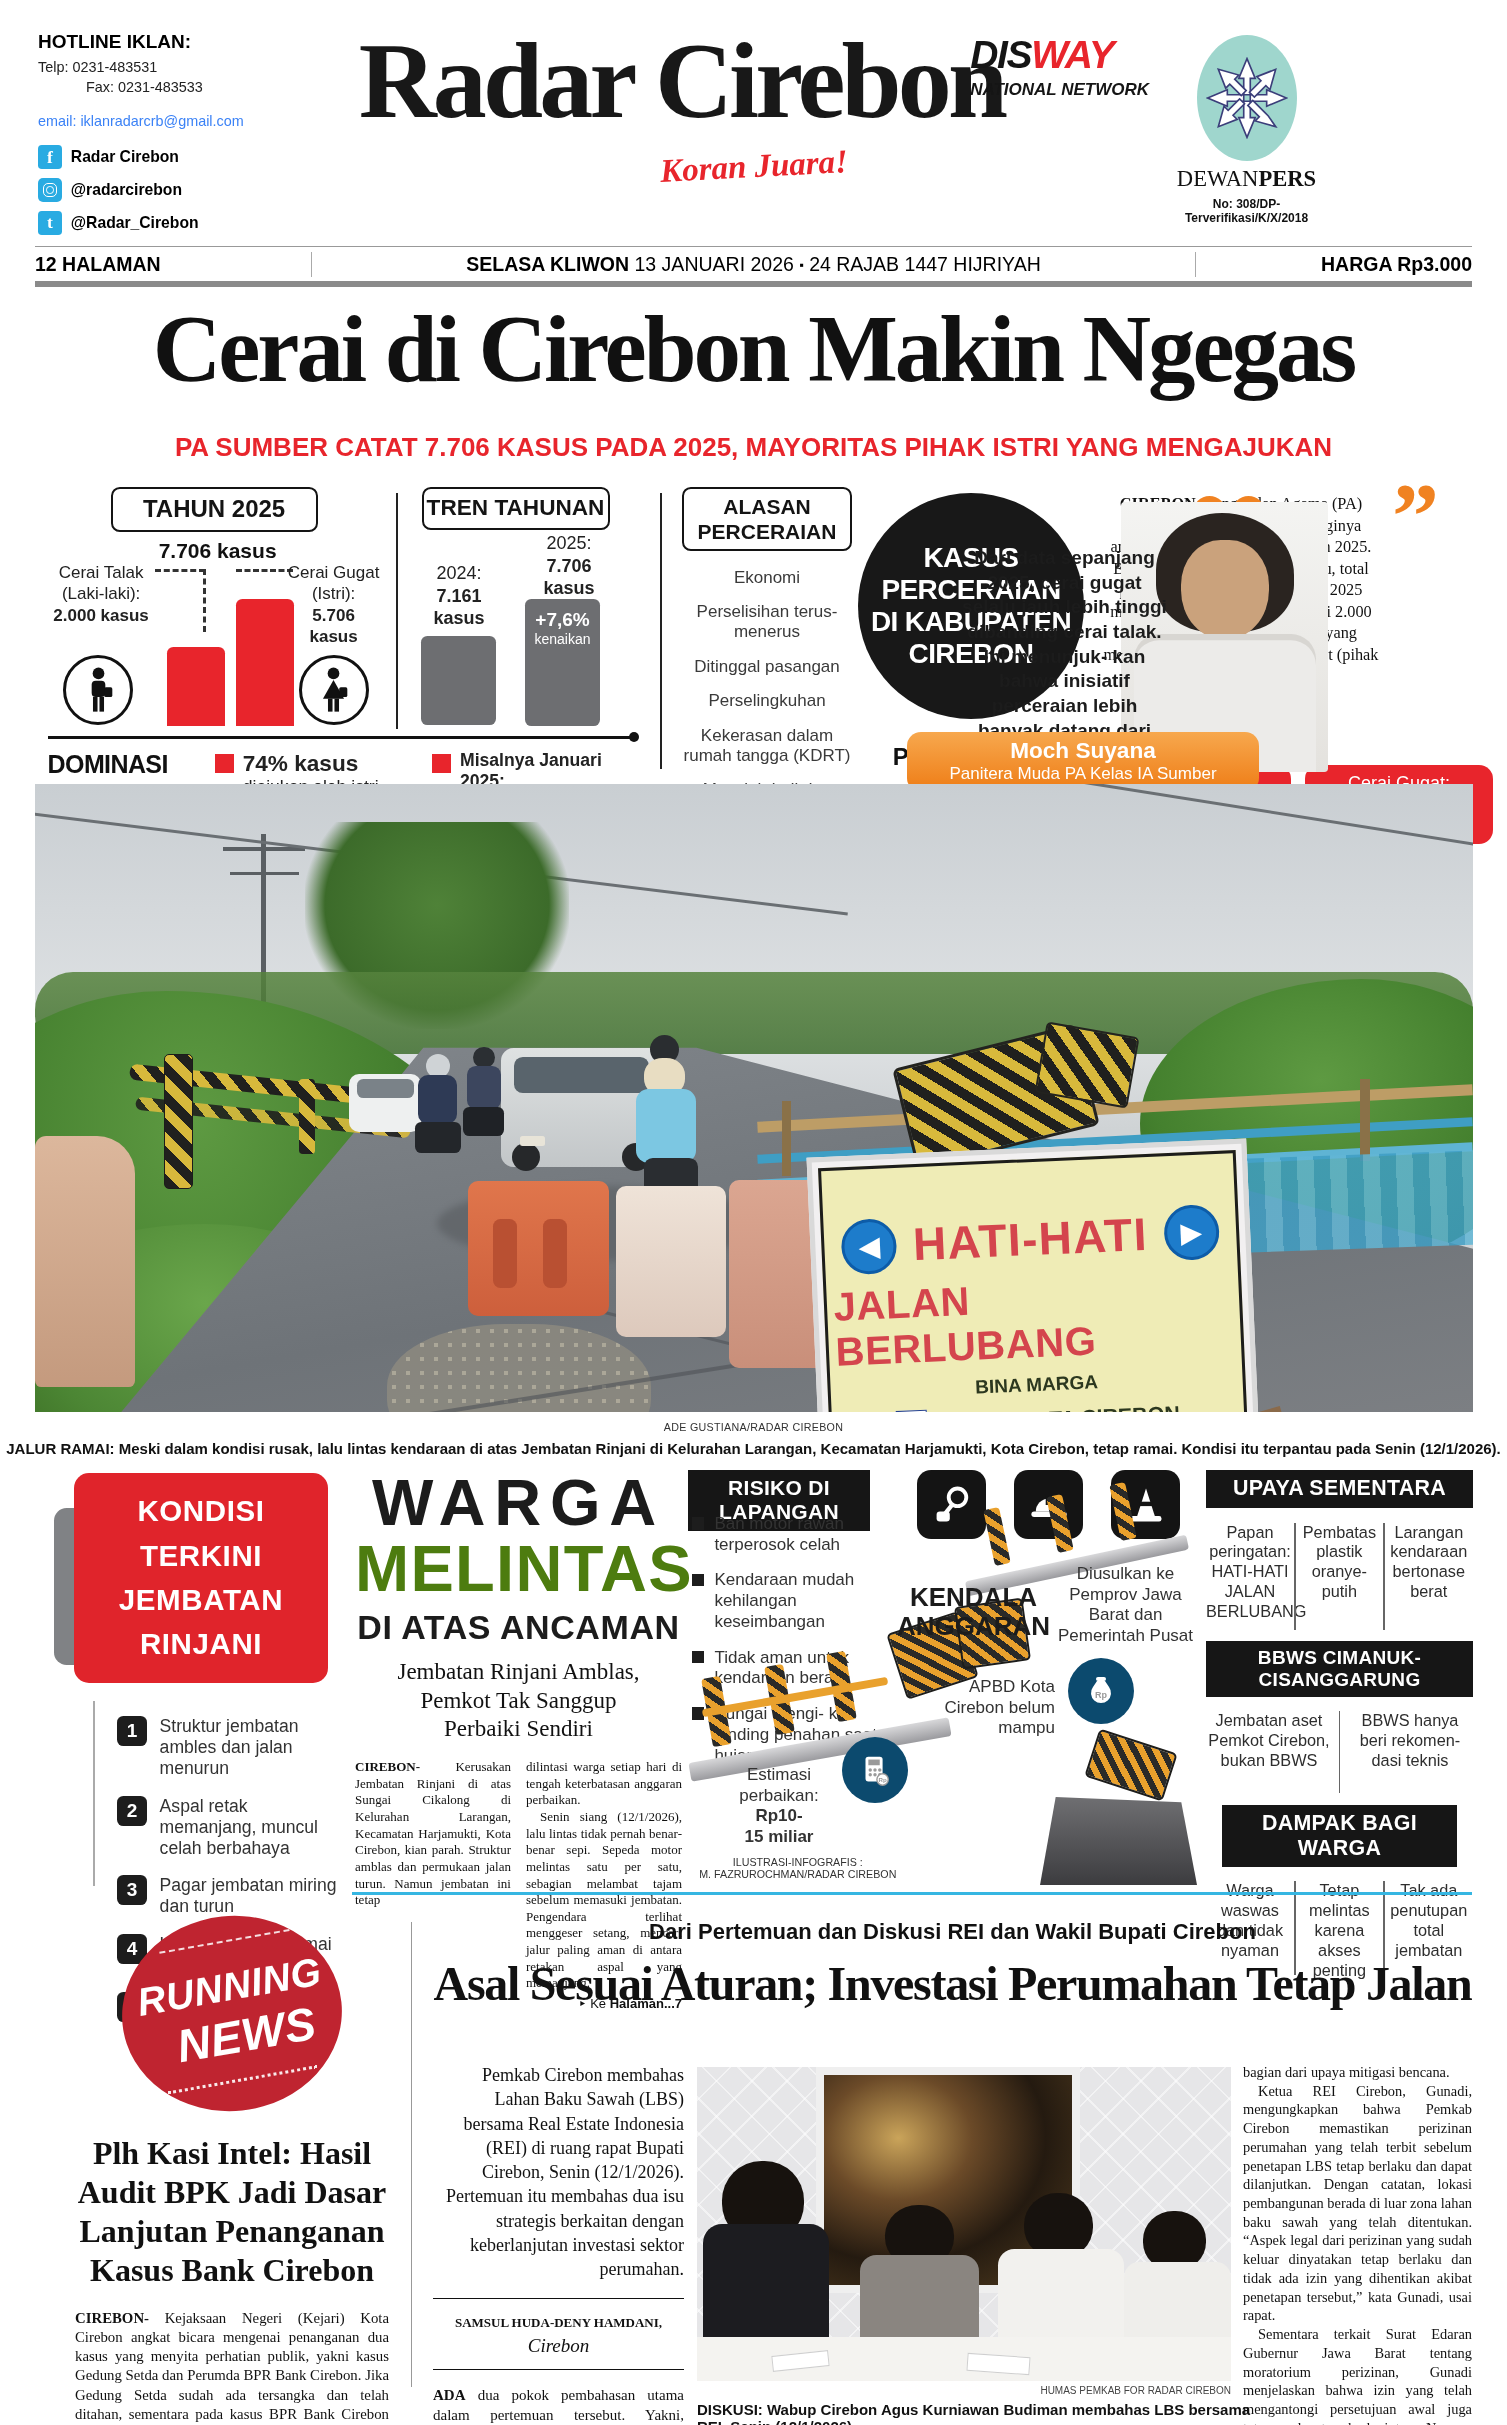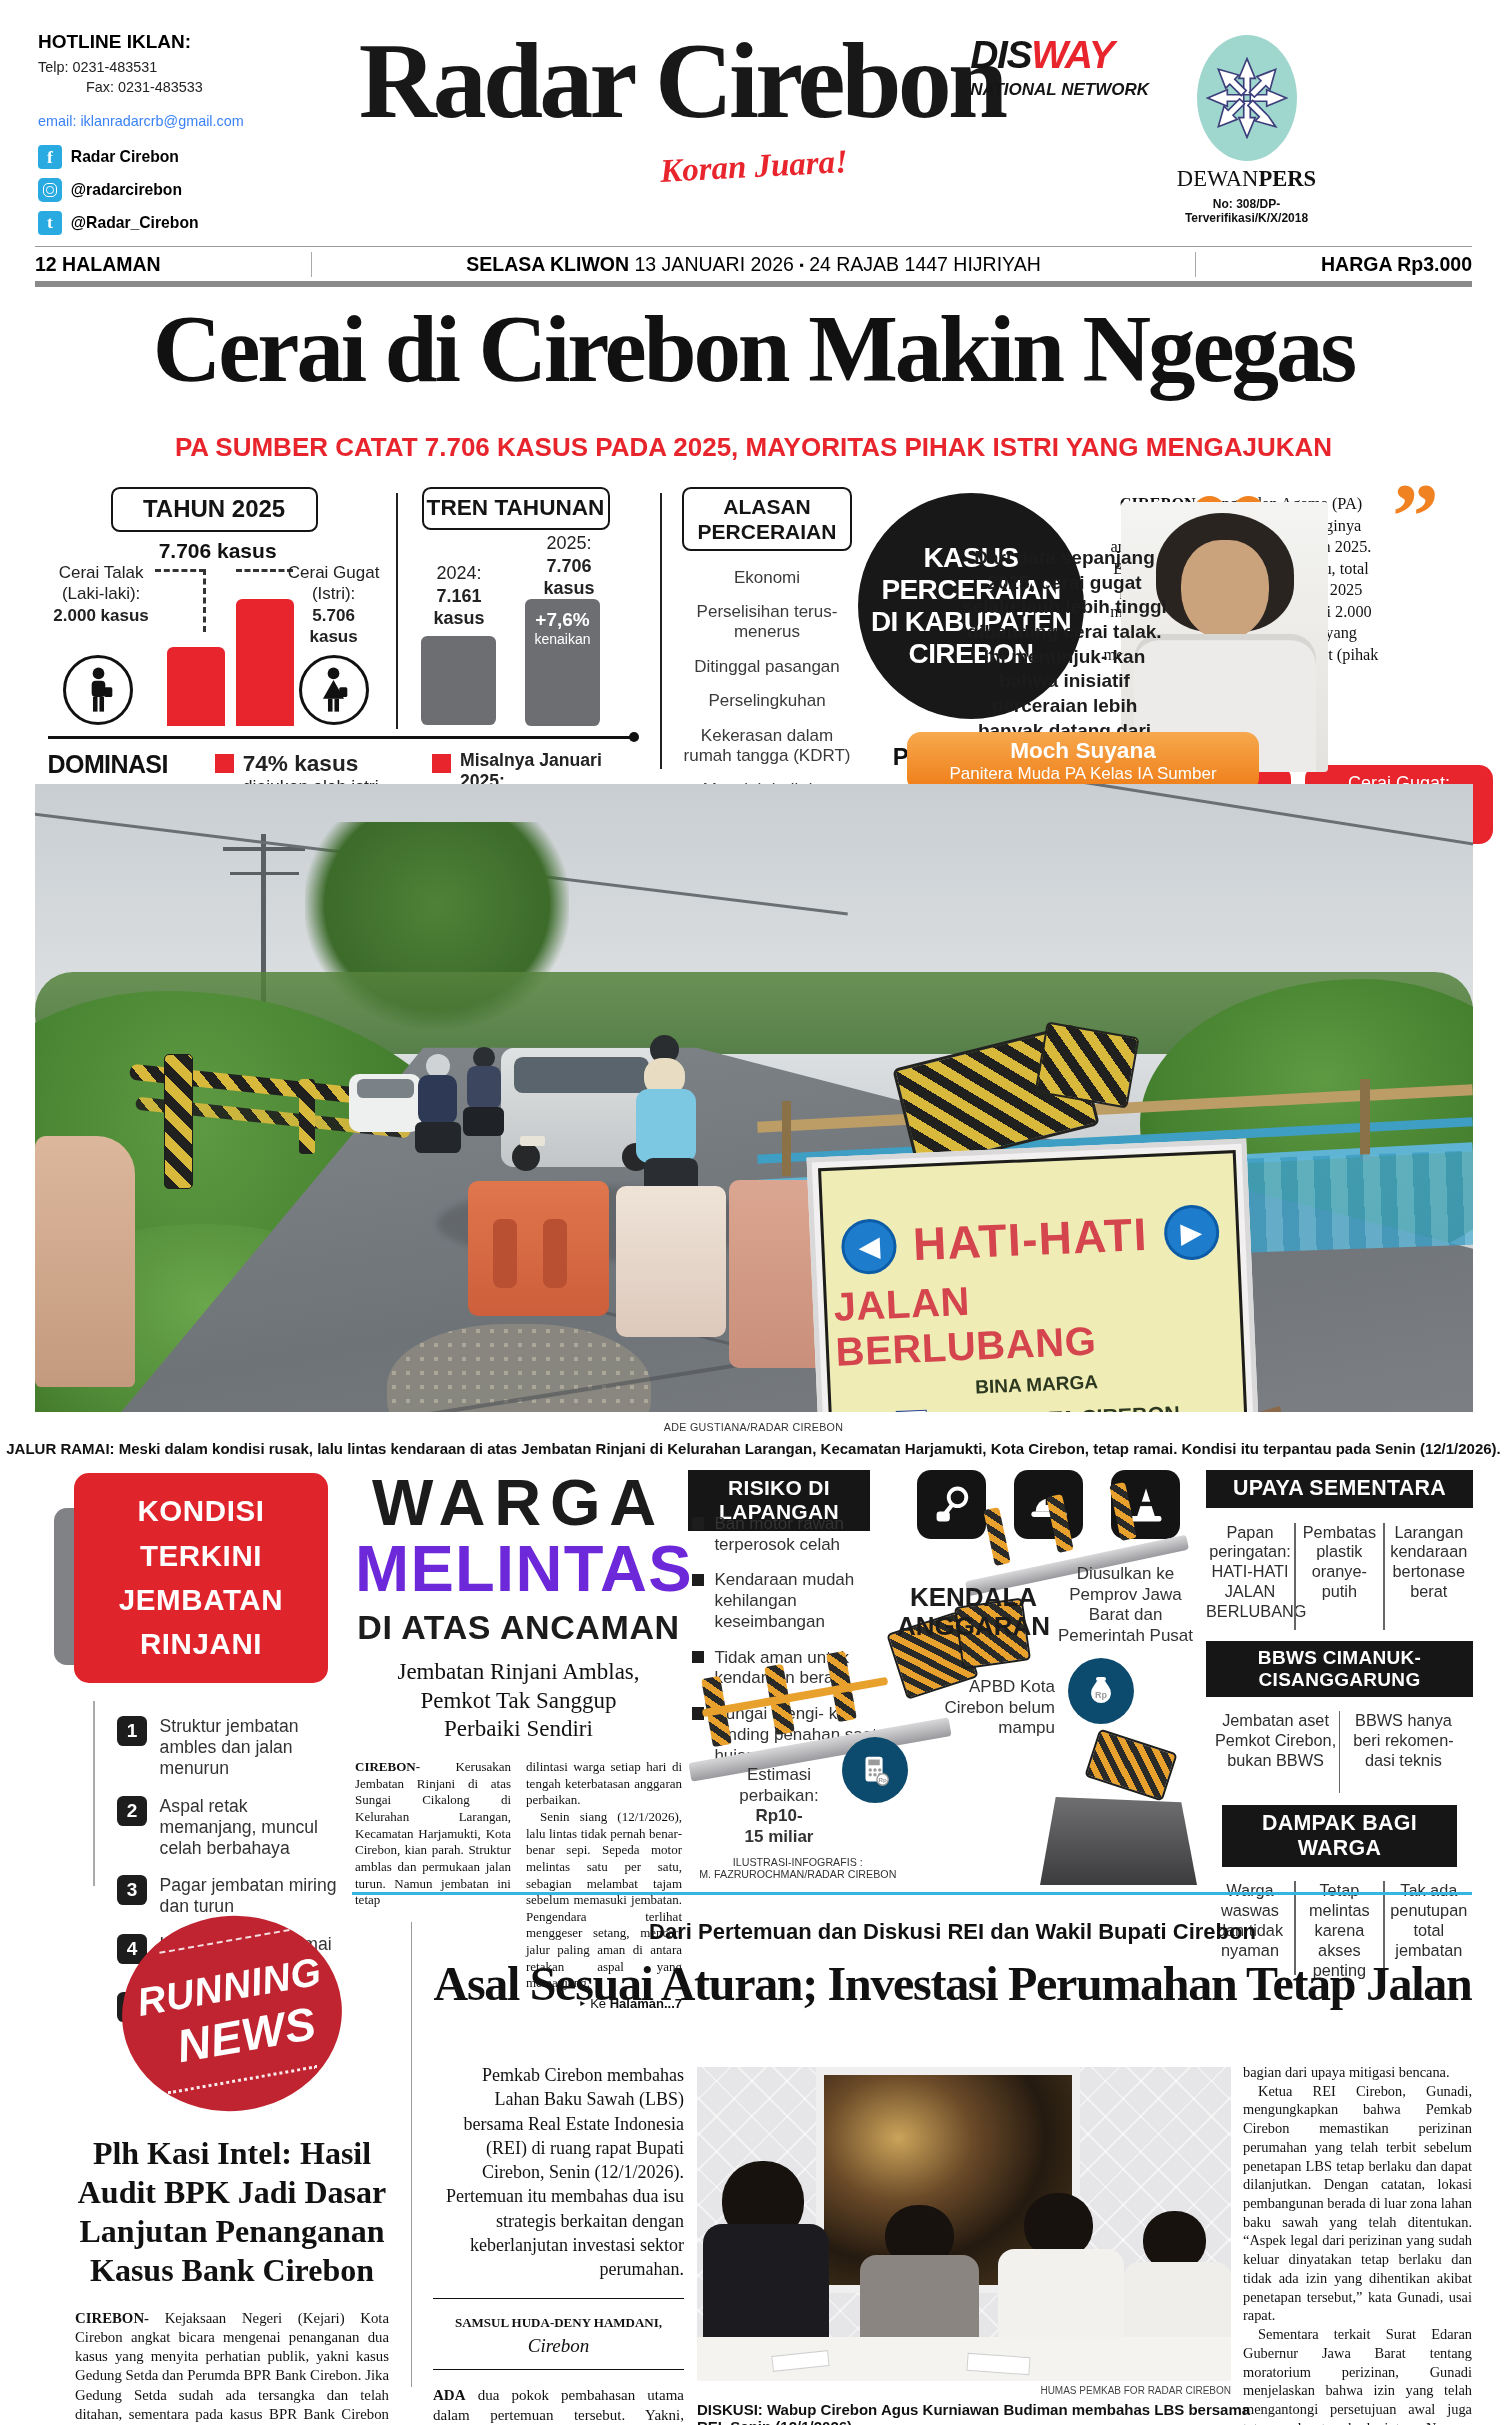--- a/index.html
+++ b/index.html
@@ -355,21 +355,21 @@
           <span style="font-size:17.6px;color:#333;line-height:1.2;">Lalu lintas tetap ramai setiap hari</span>
         </div>
       <div style="display:flex;gap:12.6px;">
           <span class="numbox">5</span>
           <span style="font-size:17.6px;color:#333;line-height:1.2;">Kendaraan harus bergantian melintas</span>
         </div>
     </div>
 
     <div class="abs" style="left:320px;top:0;width:327px;">
       <div style="font-weight:800;font-size:65px;letter-spacing:8.8px;color:#1c1c1c;text-align:center;line-height:1.02;">WARGA</div>
-      <div style="font-weight:800;font-size:65px;letter-spacing:1.3px;color:#6d28d9;text-align:center;line-height:1.02;">MELINTAS</div>
+      <div style="font-weight:800;font-size:65px;letter-spacing:1.3px;color:#4d7c0f;text-align:center;line-height:1.02;">MELINTAS</div>
       <div style="font-weight:800;font-size:34px;letter-spacing:0.6px;color:#1c1c1c;text-align:center;margin-top:5px;">DI ATAS ANCAMAN</div>
       <div class="serif" style="font-size:23px;text-align:center;margin:11.3px auto 0;width:276px;line-height:1.25;color:#111;">Jembatan Rinjani Amblas, Pemkot Tak Sanggup Perbaiki Sendiri</div>
       <div style="display:flex;gap:15px;margin-top:15px;">
         <div class="serif" style="width:156px;font-size:13px;line-height:1.28;text-align:justify;color:#111;">
           <b>CIREBON-</b><span> Kerusakan Jembatan Rinjani di atas Sungai Cikalong di Kelurahan Larangan, Kecamatan Harjamukti, Kota Cirebon, kian parah. Struktur amblas dan permukaan jalan turun. Namun jembatan ini tetap</span>
         </div>
         <div class="serif" style="width:156px;font-size:13px;line-height:1.28;text-align:justify;color:#111;">
           <div>dilintasi warga setiap hari di tengah keterbatasan anggaran perbaikan.</div>
           <div style="text-indent:14px;">Senin siang (12/1/2026), lalu lintas tidak pernah benar-benar sepi. Sepeda motor melintas satu per satu, sebagian melambat tajam sebelum memasuki jembatan. Pengendara terlihat menggeser setang, mencari jalur paling aman di antara retakan aspal yang memanjang.</div>
           <div style="text-align:right;margin-top:3.8px;font-family:'Liberation Sans',sans-serif;"><span class="jump" style="font-size:13px;"><span>Ke</span> <b>Halaman...7</b></span></div>
@@ -475,21 +475,21 @@
     <div class="abs" style="left:1171px;top:0;width:267px;">
       <div class="tbox" style="width:100%;font-size:21.4px;padding:6.3px 0;">UPAYA SEMENTARA</div>
       <div style="display:flex;margin-top:15px;">
         <div class="minicol" style="width:88px;"><span class="dot"></span><span>Papan peringatan: HATI-HATI JALAN BERLUBANG</span></div>
         <div class="vsep" style="height:107px;"></div>
         <div class="minicol" style="width:87px;"><span class="dot"></span><span>Pembatas plastik oranye- putih</span></div>
         <div class="vsep" style="height:107px;"></div>
         <div class="minicol" style="width:88px;"><span class="dot"></span><span>Larangan kendaraan bertonase berat</span></div>
       </div>
       <div class="tbox" style="width:100%;font-size:19px;padding:6.3px 0;margin-top:11.3px;">BBWS CIMANUK-CISANGGARUNG</div>
-      <div style="display:flex;margin-top:14px;justify-content:center;">
+      <div style="display:flex;margin-top:14px;justify-content:space-between;">
         <div class="minicol" style="width:126px;"><span class="dot"></span><span>Jembatan aset Pemkot Cirebon, bukan BBWS</span></div>
         <div class="vsep" style="height:82px;"></div>
         <div class="minicol" style="width:126px;"><span class="dot"></span><span>BBWS hanya beri rekomen- dasi teknis</span></div>
       </div>
       <div class="tbox" style="width:88%;margin:11.3px auto 0;font-size:21.4px;padding:6.3px 0;">DAMPAK BAGI WARGA</div>
       <div style="display:flex;margin-top:14px;">
         <div class="minicol" style="width:88px;"><span class="dot"></span><span>Warga waswas dan tidak nyaman</span></div>
         <div class="vsep" style="height:94px;"></div>
         <div class="minicol" style="width:87px;"><span class="dot"></span><span>Tetap melintas karena akses penting</span></div>
         <div class="vsep" style="height:94px;"></div>

